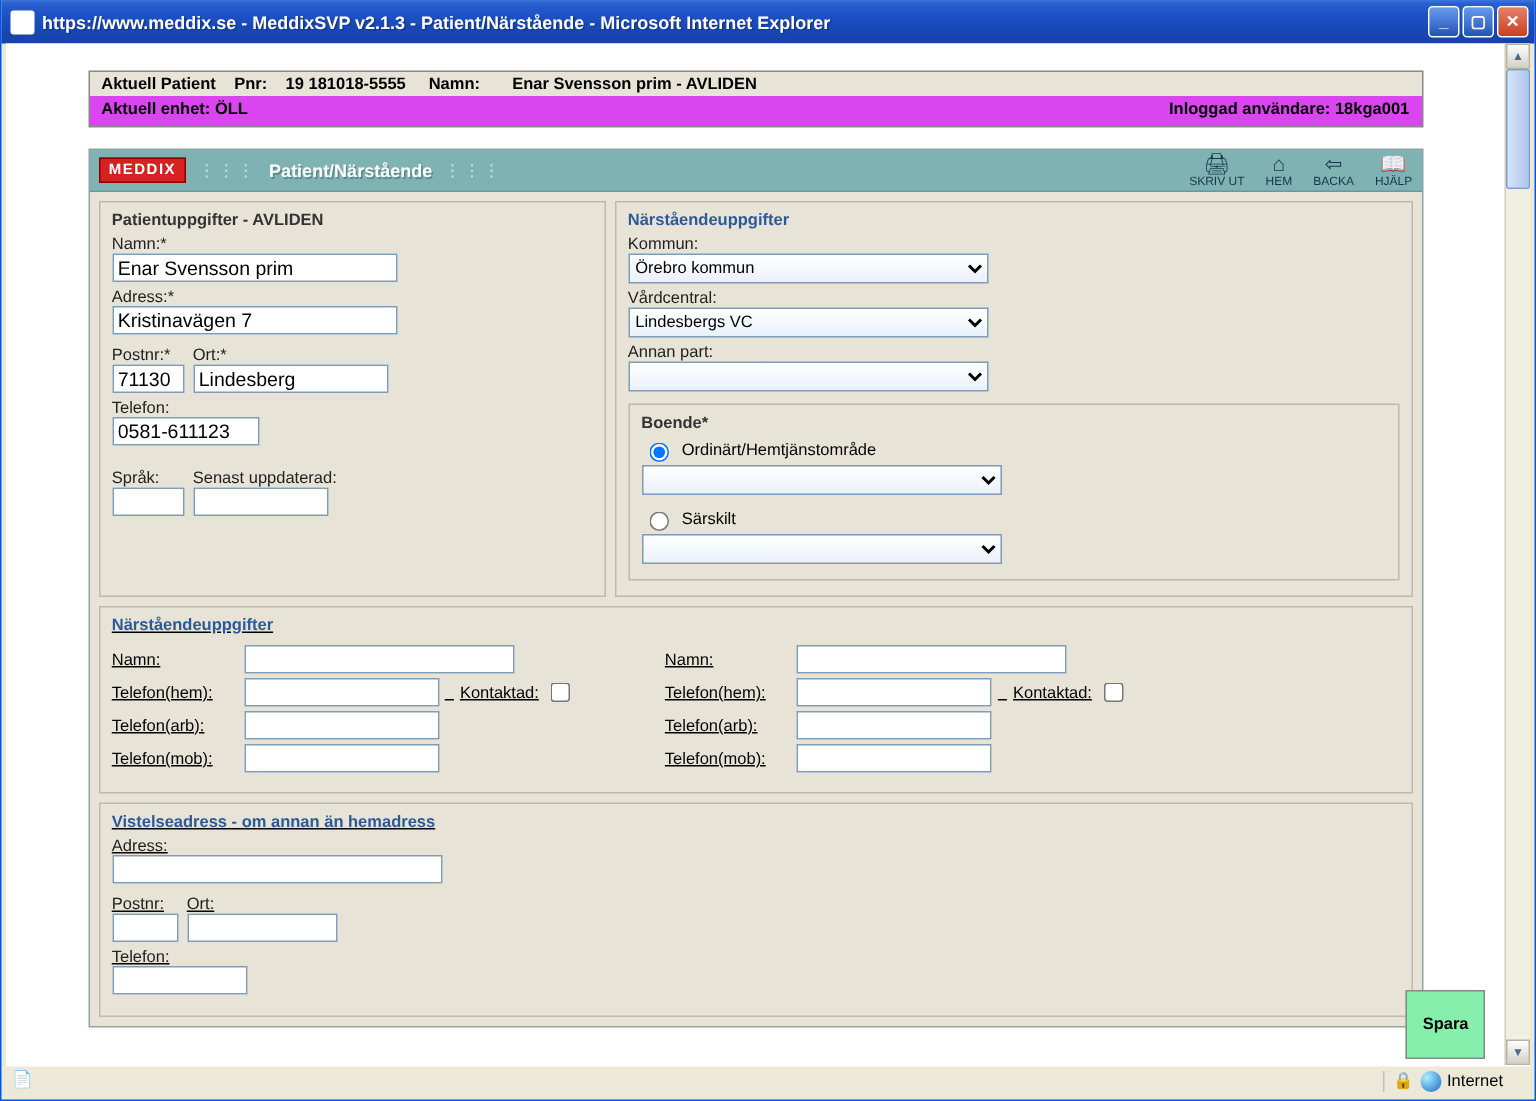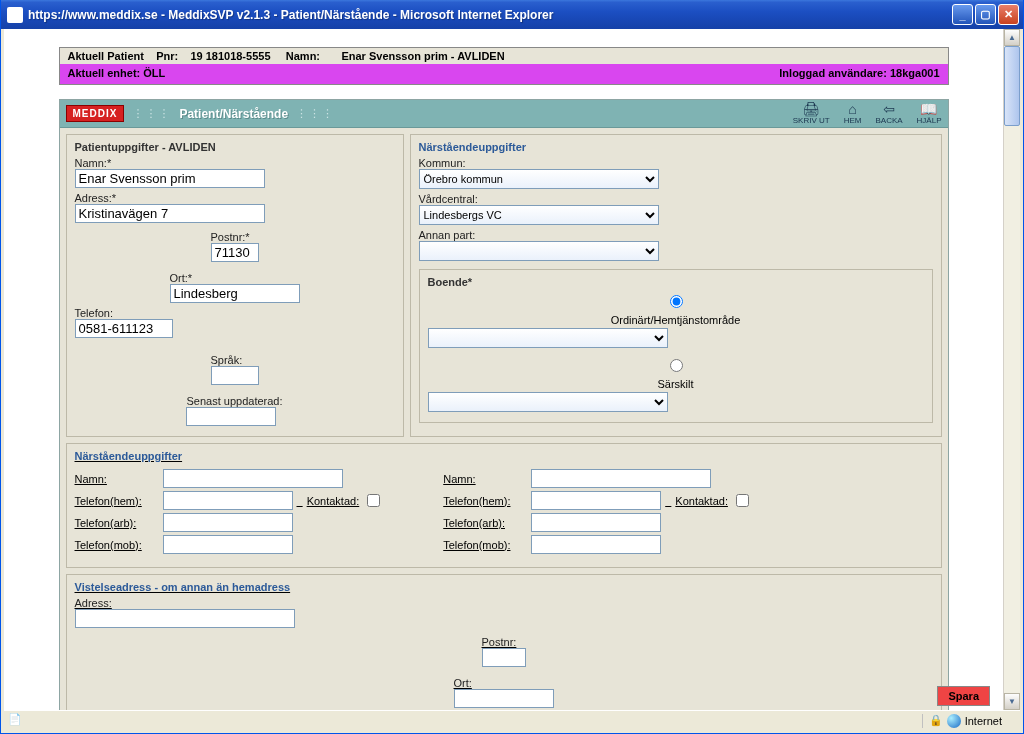--- a/index.html
+++ b/index.html
@@ -35,28 +35,28 @@
 .cols{display:flex;gap:6px;}
 .panel{border:1px solid #bdb9a8;background:#e7e4d7;padding:6px 8px 10px 8px;}
 .panel.left{flex:0 0 338px;}
 .panel.right{flex:1;}
 .panel.full{margin-top:6px;text-decoration:underline;}
 .sectitle{color:#2c5a99;font-weight:bold;font-size:11px;margin-bottom:4px;}
 .sectitle.black{color:#333;}
 .flabel{font-size:11px;color:#222;margin-top:4px;}
 .inp{border:1px solid #7f9db9;background:#fff;font-size:13px;padding:2px 3px;height:19px;}
 .sel{border:1px solid #7f9db9;background:linear-gradient(#fff,#eaf1fb);font-size:11px;height:20px;width:240px;}
-.row{display:flex;gap:6px;align-items:center;flex-direction:column;}
+.row{display:flex;gap:6px;align-items:center;}
 .subbox{border:1px solid #bdb9a8;padding:6px 8px 10px 8px;margin-top:8px;}
 .kin{display:flex;gap:60px;}
 .kincol .krow{display:flex;align-items:center;margin:3px 0;gap:4px;}
 .kincol .klab{width:84px;font-size:11px;}
 .kincol .kinp{border:1px solid #7f9db9;height:19px;width:130px;}
 .chk{width:13px;height:13px;}
-.savebtn{position:absolute;right:30px;bottom:4px;border:1px solid #888;background:#ef4444;padding:3px 10px;font-size:11px;font-weight:bold;}
+.savebtn{position:absolute;right:30px;bottom:4px;border:1px solid #888;background:#86efac;padding:16px 10px;font-size:11px;font-weight:bold;}
 .statusbar{position:absolute;left:3px;right:3px;bottom:3px;height:20px;background:#ece9d8;border-top:1px solid #fff;display:flex;align-items:center;font-size:11px;}
 .statusbar .sicon{width:16px;height:16px;margin-left:4px;}
 .statusbar .zone{margin-left:auto;display:flex;align-items:center;gap:4px;padding-right:18px;border-left:1px solid #c0c0c0;padding-left:6px;}
 .lockic{color:#c9a400;}
 .globeic{width:14px;height:14px;border-radius:50%;background:radial-gradient(circle at 30% 30%,#aef,#1a6ac4);}
 </style>
 </head>
 <body>
 
 <div class="window">

